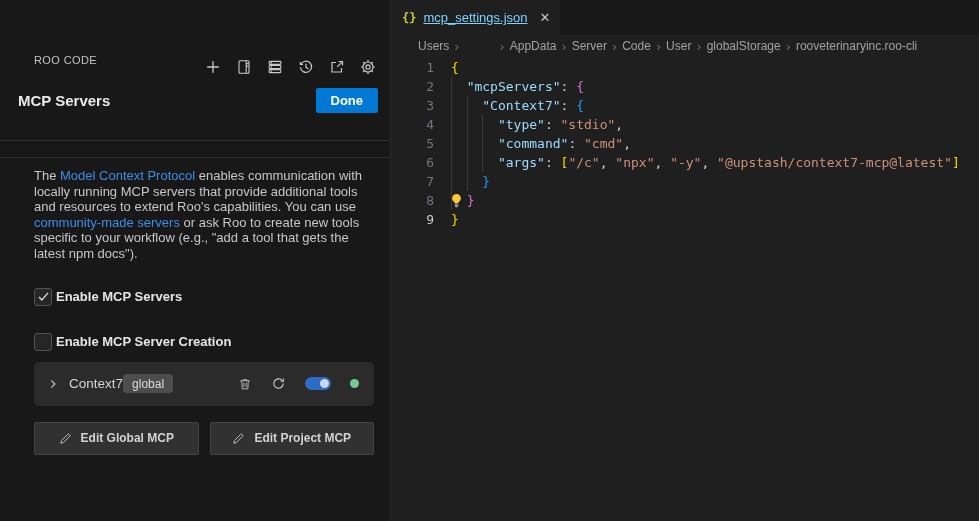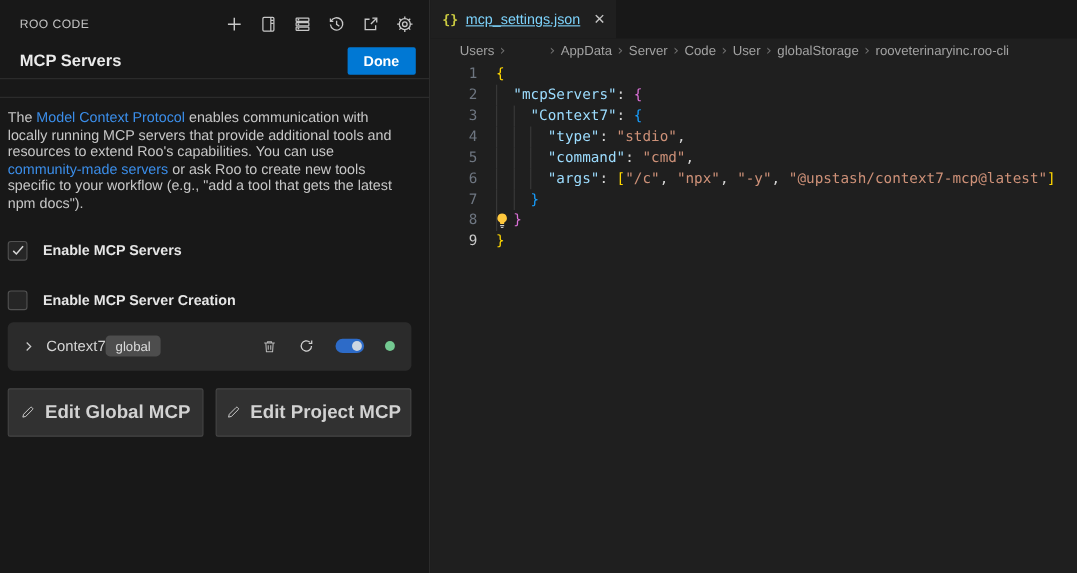--- a/index.html
+++ b/index.html
@@ -13,45 +13,45 @@
   .app { position:absolute; inset:0; display:flex; }
 
   
   .sidebar {
     width:391px; min-width:391px; height:100%;
     background:var(--sidebar-bg);
     border-right:1px solid var(--divider);
     display:flex; flex-direction:column;
   }
   .panel-header {
-    height:34px; padding:9px 13px 0 18px;
-    display:flex; align-items:center; justify-content:space-between;
+    height:34px; padding:9px 13px 0 34px;
+    display:flex; justify-content:space-between;margin-top:45px;
   }
   .panel-title { font-size:11px; letter-spacing:.4px; color:#c3c3c3; }
   .toolbar { display:flex; align-items:center; gap:13px; }
   .tb-btn { width:18px; height:18px; display:flex; align-items:center; justify-content:center; cursor:pointer; }
   .heading-row {
-    padding:9px 12px 3px 18px;
+    padding:9px 12px 27px 18px;
     display:flex; align-items:center; justify-content:space-between;
     border-bottom:1px solid #2e2e2e;
   }
   .heading-row h1 { font-size:15px; font-weight:bold; color:#eaeaea; }
   .done-btn {
     background:var(--accent); color:#ffffff; border:none; border-radius:2px;
     font-family:inherit; font-size:13px; font-weight:bold;
     padding:5px 15px; cursor:pointer;
   }
   .subdivider { height:1px; background:#2e2e2e; margin-top:16px; }
 
-  .panel-body { padding:10px 16px 0 7px; flex:1; }
+  .panel-body { padding:10px 16px 0 34px; flex:1; }
   .intro { font-size:13px; line-height:15.6px; color:#c7c7c7; }
   .intro a { color:var(--link); text-decoration:none; cursor:pointer; }
 
   .setting { margin-top:26px; }
-  .cb-row { display:flex; align-items:center; gap:14px; }
+  .cb-row { display:flex; align-items:center; gap:4px; }
   .checkbox {
     width:18px; height:18px; border:1px solid #525252; border-radius:3px;
     background:#262626; display:flex; align-items:center; justify-content:center;
     cursor:pointer; flex:none;
   }
   .checkbox:not(.checked) svg { display:none; }
   .cb-label { font-size:13px; font-weight:bold; color:#e6e6e6; }
   .setting-desc { margin-top:9px; font-size:12.5px; line-height:15.6px; color:#8f8f8f; }
 
   .server-card {
@@ -72,22 +72,22 @@
   .toggle.on { background:var(--toggle); }
   .toggle .knob {
     position:absolute; top:2px; left:2px; width:9px; height:9px; border-radius:50%;
     background:#cdd6e2; transition:left .1s;
   }
   .toggle.on .knob { left:15px; }
   .status-dot { width:9px; height:9px; border-radius:50%; background:var(--status-green); }
 
   .btn-row { margin-top:16px; display:flex; gap:11px; }
   .edit-btn {
-    flex:1; height:44px; background:#313131; border:1px solid #454545; border-radius:2px;
-    color:#d2d2d2; font-family:inherit; font-size:17px; font-weight:bold;
+    flex:1; height:33px; background:#313131; border:1px solid #454545; border-radius:2px;
+    color:#d2d2d2; font-family:inherit; font-size:12px; font-weight:bold;
     display:flex; align-items:center; justify-content:center; gap:9px; cursor:pointer;
   }
 
   
   .editor { flex:1; height:100%; background:var(--editor-bg); display:flex; flex-direction:column; overflow:hidden; }
   .tabbar { height:35px; background:var(--sidebar-bg); display:flex; }
   .tab {
     height:100%; background:var(--editor-bg); display:flex; align-items:center;
     padding:0 10px 0 11px; gap:7px; cursor:pointer;
   }

